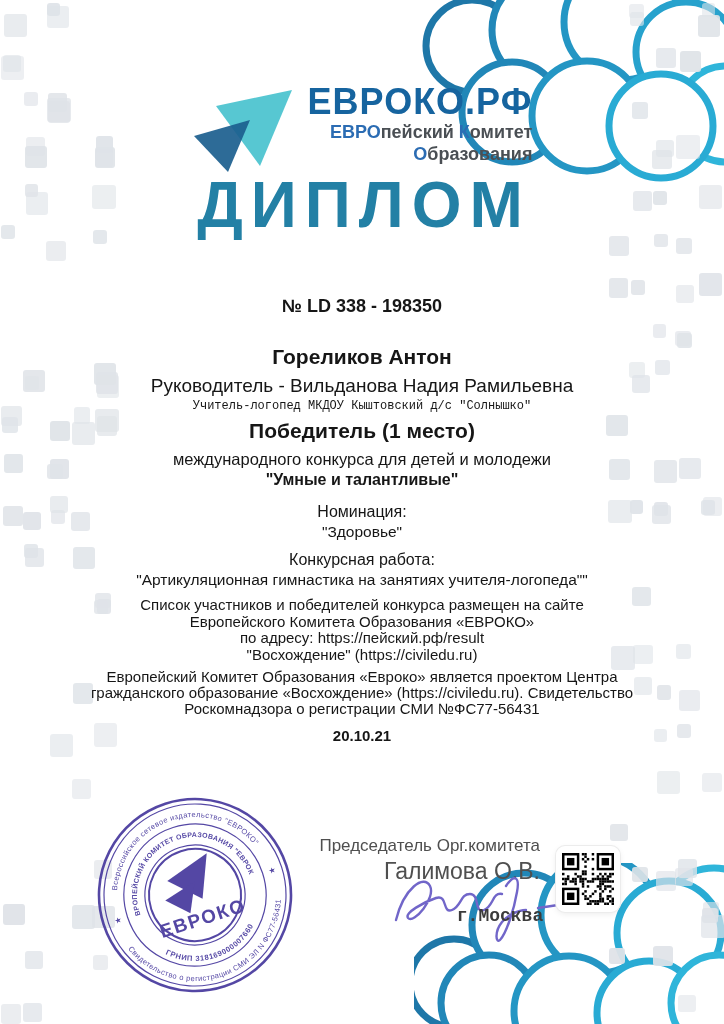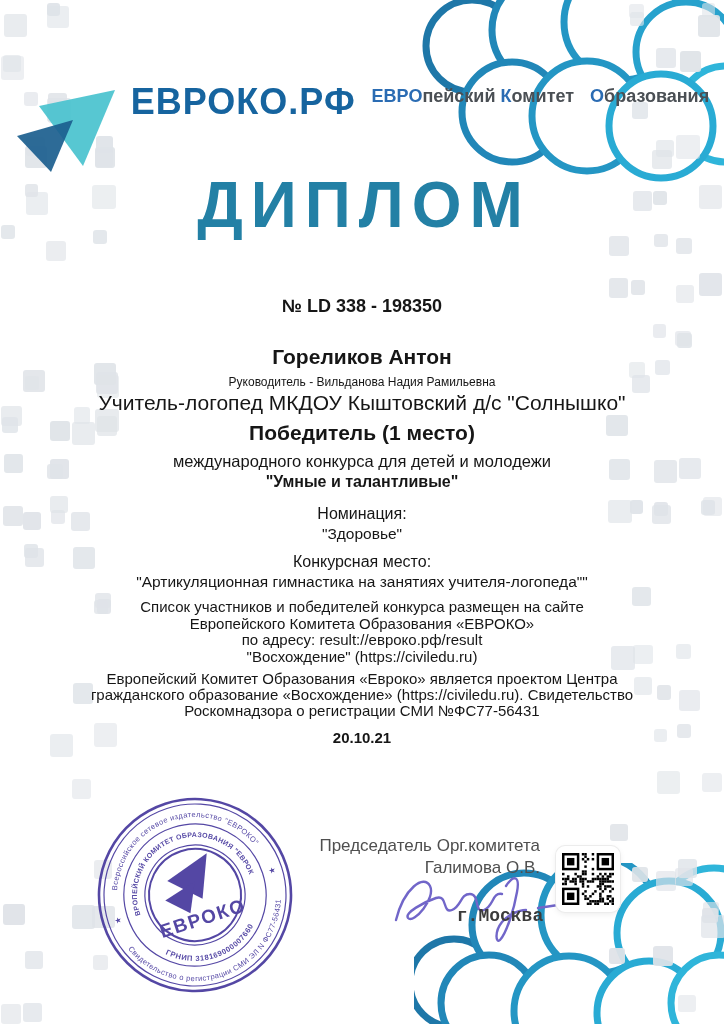--- a/index.html
+++ b/index.html
@@ -12,50 +12,50 @@
   .strip{position:absolute;top:0;bottom:0;z-index:3;pointer-events:none;}
   .strip.left{left:0;width:118px;}
   .strip.right{right:0;width:118px;}
   .sq{position:absolute;border-radius:3px;background:var(--square-gray,#dfe3e8);}
   
   .brain{position:absolute;z-index:2;pointer-events:none;}
   .brain.tr{top:-6px;right:-10px;}
   .brain.br{bottom:-14px;right:-10px;}
   
   .logo-row{position:absolute;top:84px;left:0;right:0;display:flex;justify-content:center;align-items:flex-start;gap:12px;z-index:5;}
-  .logo-text{display:flex;flex-direction:row;align-items:flex-start;gap:16px;}
+  .logo-text{display:flex;flex-direction:column;align-items:flex-end;}
   .brand{font-size:36px;font-weight:bold;letter-spacing:1px;color:var(--brand-blue,#16649f);line-height:1;}
   .brand-sub{font-size:18px;font-weight:bold;line-height:1.05;color:var(--sub-dark,#4a4f54);margin-top:3px;}
   .brand-sub .b{color:var(--sub-blue,#2b6cb3);}
   .diploma-title{
     position:absolute;top:168px;left:4px;right:0;text-align:center;z-index:5;
     font-size:64px;font-weight:bold;letter-spacing:8px;color:var(--title-teal,#2380a5);
   }
   
   .content{position:absolute;top:296px;left:40px;right:40px;text-align:center;color:#161616;z-index:5;}
   .num{font-size:18px;font-weight:bold;margin-bottom:28px;}
   .awarded{font-size:16px;margin-bottom:4px;}
   .name{font-size:21px;font-weight:bold;margin-bottom:6px;}
-  .sup{font-size:12px;margin-bottom:2px;}
-  .pos{font-size:21px;margin-bottom:6px;}
+  .sup{font-size:19px;margin-bottom:2px;}
+  .pos{font-size:12px;margin-bottom:6px;font-family:Liberation Mono, monospace;}
   .result{font-size:21px;font-weight:bold;margin-bottom:7px;}
   .intro{font-size:16.5px;margin-bottom:2px;}
   .contest{font-size:16px;font-weight:bold;margin-bottom:14px;}
   .lbl{font-size:16px;margin-bottom:2px;}
   .val{font-size:15.5px;margin-bottom:10px;}
   .val.work{margin-bottom:8px;}
   .info{font-size:15px;line-height:16.5px;margin-bottom:6px;}
   .legal{font-size:15px;line-height:16px;margin-bottom:10px;}
   .date{font-size:15px;font-weight:bold;}
   
   .stamp{position:absolute;left:95px;top:795px;width:200px;height:200px;z-index:5;opacity:.93;}
   
   .sig-block{position:absolute;left:300px;top:836px;width:240px;text-align:right;z-index:5;color:var(--role-gray,#4f4f4f);}
   .sig-role{font-size:17px;}
-  .sig-name{font-size:17px;margin-top:2px;}
+  .sig-name{font-size:23px;margin-top:2px;}
   .sig-svg{position:absolute;left:390px;top:866px;z-index:6;}
   .sig-city{position:absolute;left:420px;top:906px;width:160px;text-align:center;font-size:18px;font-weight:bold;color:#3b3b3b;z-index:6;font-family:Liberation Mono, monospace;}
   
   .qr-card{
     position:absolute;left:556px;top:846px;width:64px;height:66px;z-index:6;
     background:#fff;border-radius:9px;box-shadow:0 0 0 1px #ececec,0 2px 6px rgba(0,0,0,.08);
     display:flex;align-items:center;justify-content:center;
   }
 </style>
 </head>
@@ -228,26 +228,26 @@
   <div class="content">
     <div class="num">№ LD 338 - 198350</div>
     <div class="name">Гореликов Антон</div>
     <div class="sup">Руководитель - Вильданова Надия Рамильевна</div>
     <div class="pos">Учитель-логопед МКДОУ Кыштовский д/с "Солнышко"</div>
     <div class="result">Победитель (1 место)</div>
     <div class="intro">международного конкурса для детей и молодежи</div>
     <div class="contest">"Умные и талантливые"</div>
     <div class="lbl">Номинация:</div>
     <div class="val">"Здоровье"</div>
-    <div class="lbl">Конкурсная место:</div>
+    <div class="lbl">Конкурсная работа:</div>
     <div class="val work">"Артикуляционная гимнастика на занятиях учителя-логопеда""</div>
     <div class="info">
       <div>Список участников и победителей конкурса размещен на сайте</div>
       <div>Европейского Комитета Образования «ЕВРОКО»</div>
-      <div>по адресу: result://евроко.рф/result</div>
+      <div>по адресу: https://пейский.рф/result</div>
       <div>"Восхождение" (https://civiledu.ru)</div>
     </div>
     <div class="legal">
       <div>Европейский Комитет Образования «Евроко» является проектом Центра</div>
       <div>гражданского образование «Восхождение» (https://civiledu.ru). Свидетельство</div>
       <div>Роскомнадзора о регистрации СМИ №ФС77-56431</div>
     </div>
     <div class="date">20.10.21</div>
   </div>
 

